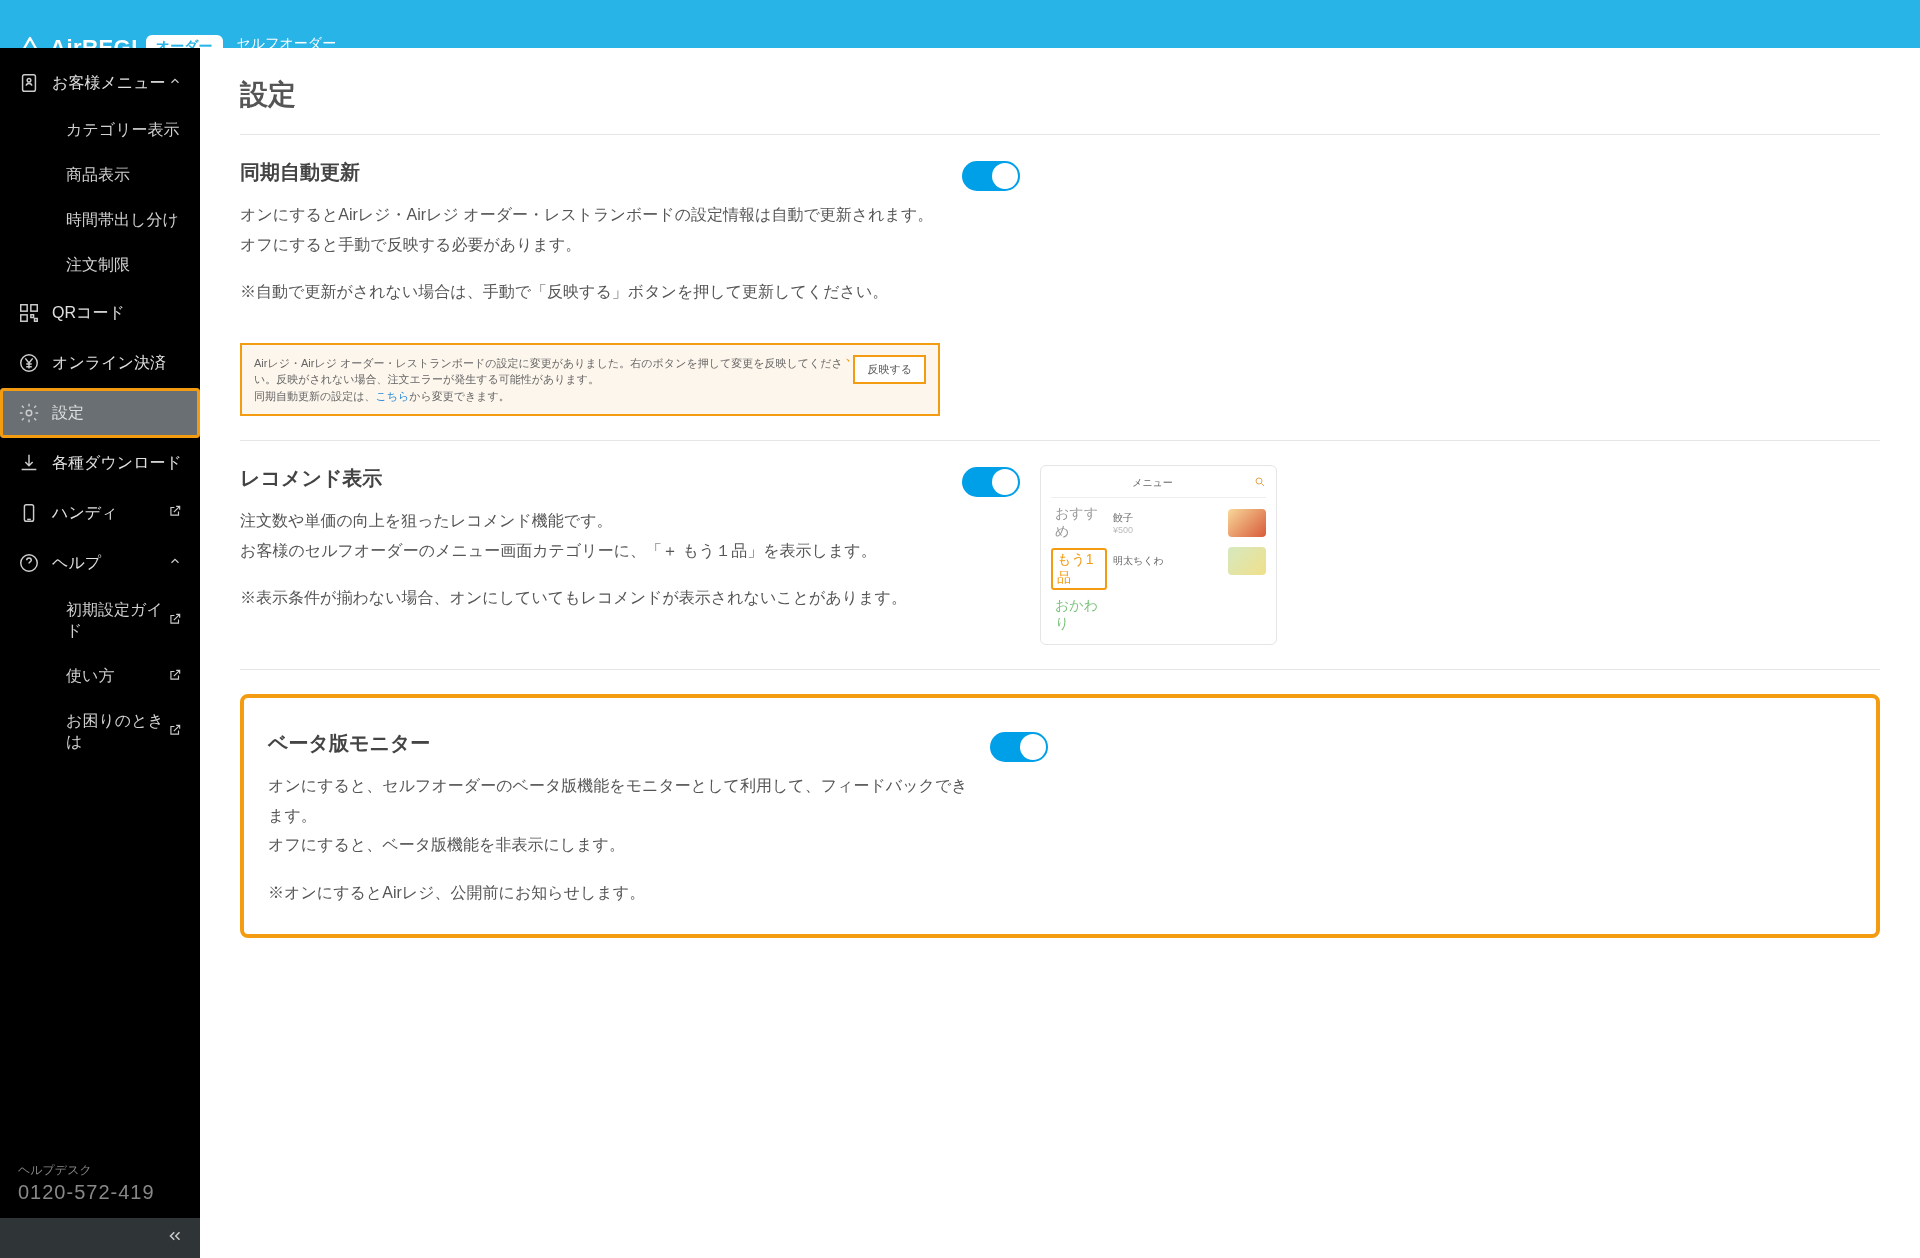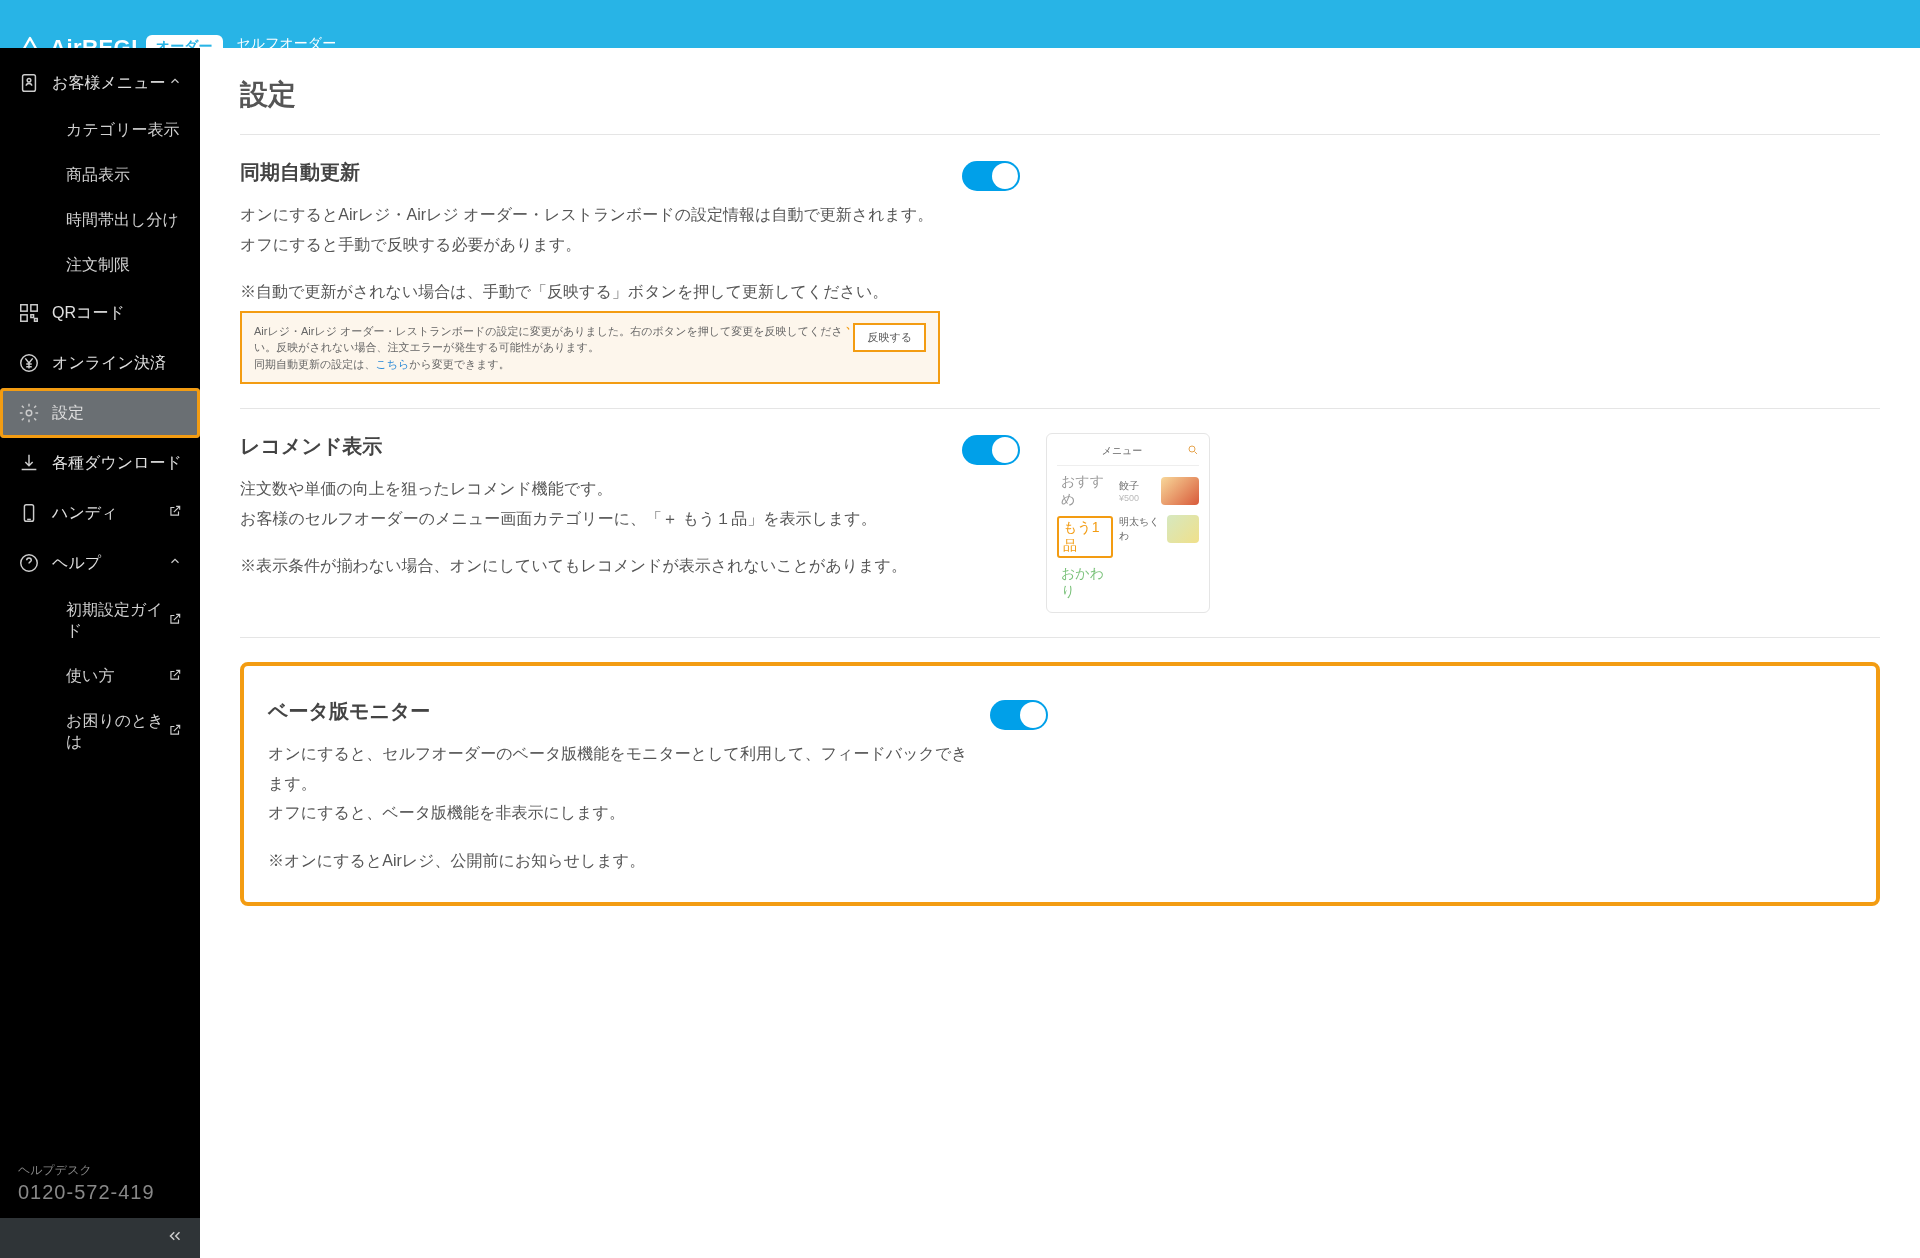--- a/index.html
+++ b/index.html
@@ -36,23 +36,23 @@
     .divider { border: none; border-top: 1px solid #e5e5e5; }
     .section { padding: 24px 0; }
     .section-row { display: flex; align-items: flex-start; }
     .section-body { flex: 1; max-width: 700px; }
     .section-title { font-size: 20px; font-weight: 600; color: #444; margin-bottom: 14px; }
     .section-desc { font-size: 16px; line-height: 1.85; color: #555; }
     .section-note { font-size: 16px; line-height: 1.85; color: #555; margin-top: 18px; }
     .toggle-col { width: 80px; display: flex; justify-content: flex-end; padding-top: 2px; }
     .toggle { width: 58px; height: 30px; background: #00a0e9; border-radius: 30px; position: relative; cursor: pointer; }
     .toggle .knob { width: 26px; height: 26px; background: #fff; border-radius: 50%; position: absolute; top: 2px; right: 2px; }
-    .preview-col { width: 164px; margin-left: 26px; }
-
-    .info-box { border: 2px solid #f39c12; background: #fdf6ec; padding: 10px 12px; margin-top: 4px; display: flex; align-items: flex-start; gap: 10px; font-size: 11px; line-height: 1.5; color: #666; position: relative; }
+    .preview-col { width: 237px; margin-left: 20px; }
+
+    .info-box { border: 2px solid #f39c12; background: #fdf6ec; padding: 10px 12px; margin-top: 36px; display: flex; align-items: flex-start; gap: 10px; font-size: 11px; line-height: 1.5; color: #666; position: relative; }
     .info-text { flex: 1; }
     .info-btn { border: 2px solid #f39c12; background: #fff; padding: 5px 12px; font-size: 11px; color: #555; position: relative; }
     .info-btn-marks { position: absolute; top: -8px; left: -8px; color: #f39c12; font-weight: bold; font-size: 12px; }
     .info-link { color: #2a8ad8; }
 
     .beta-box { border: 4px solid #f39c12; border-radius: 8px; padding: 32px 24px 26px; }
     .beta-box .section-row { }
 
     .preview-card { background: #fff; border: 1px solid #e5e5e5; border-radius: 6px; padding: 10px; font-size: 10px; }
     .preview-top { display: flex; justify-content: space-between; align-items: center; border-bottom: 1px solid #eee; padding-bottom: 7px; margin-bottom: 6px; }

